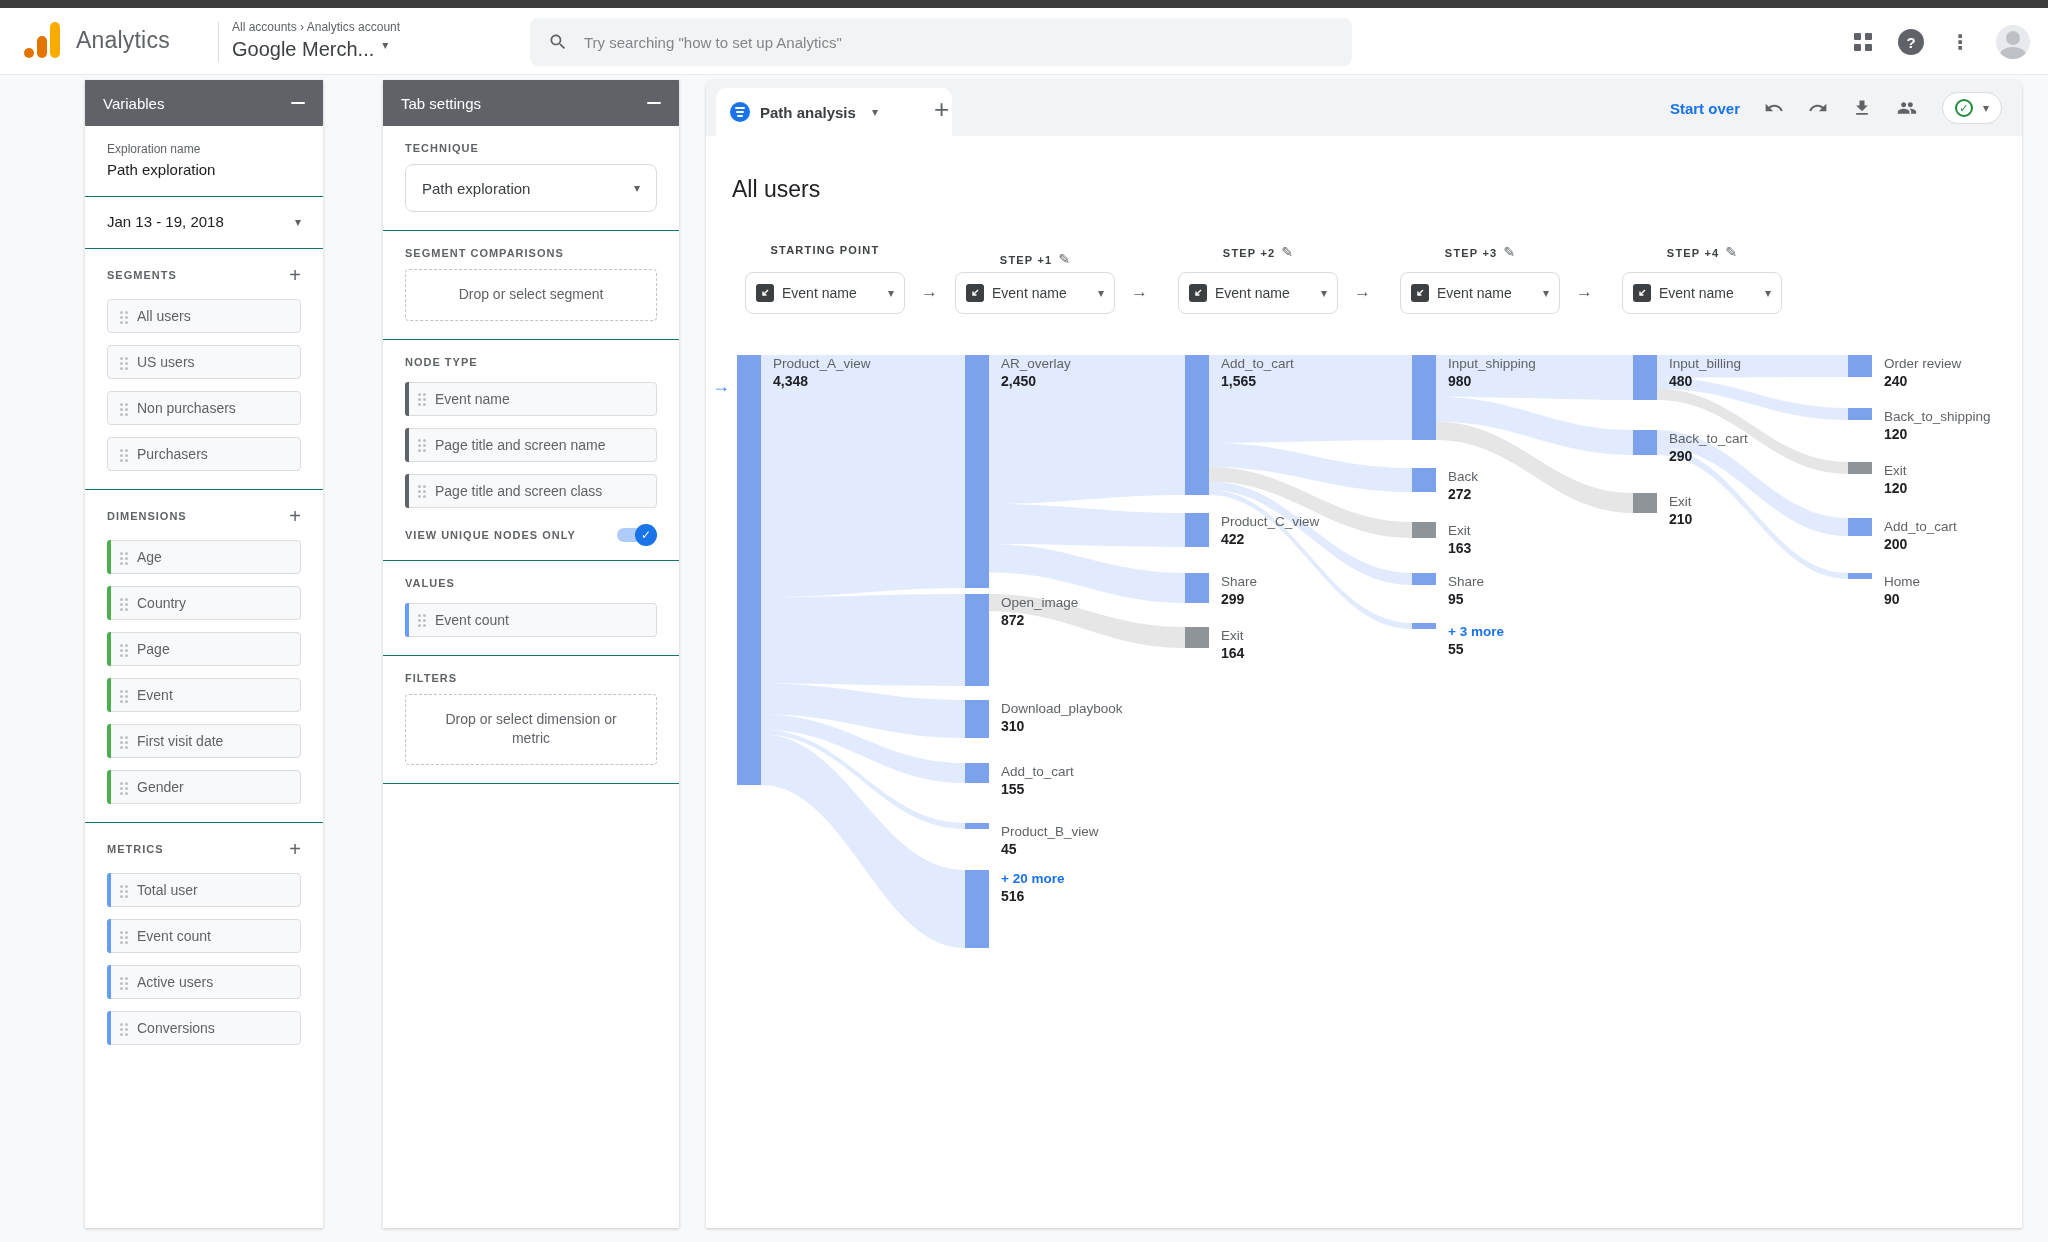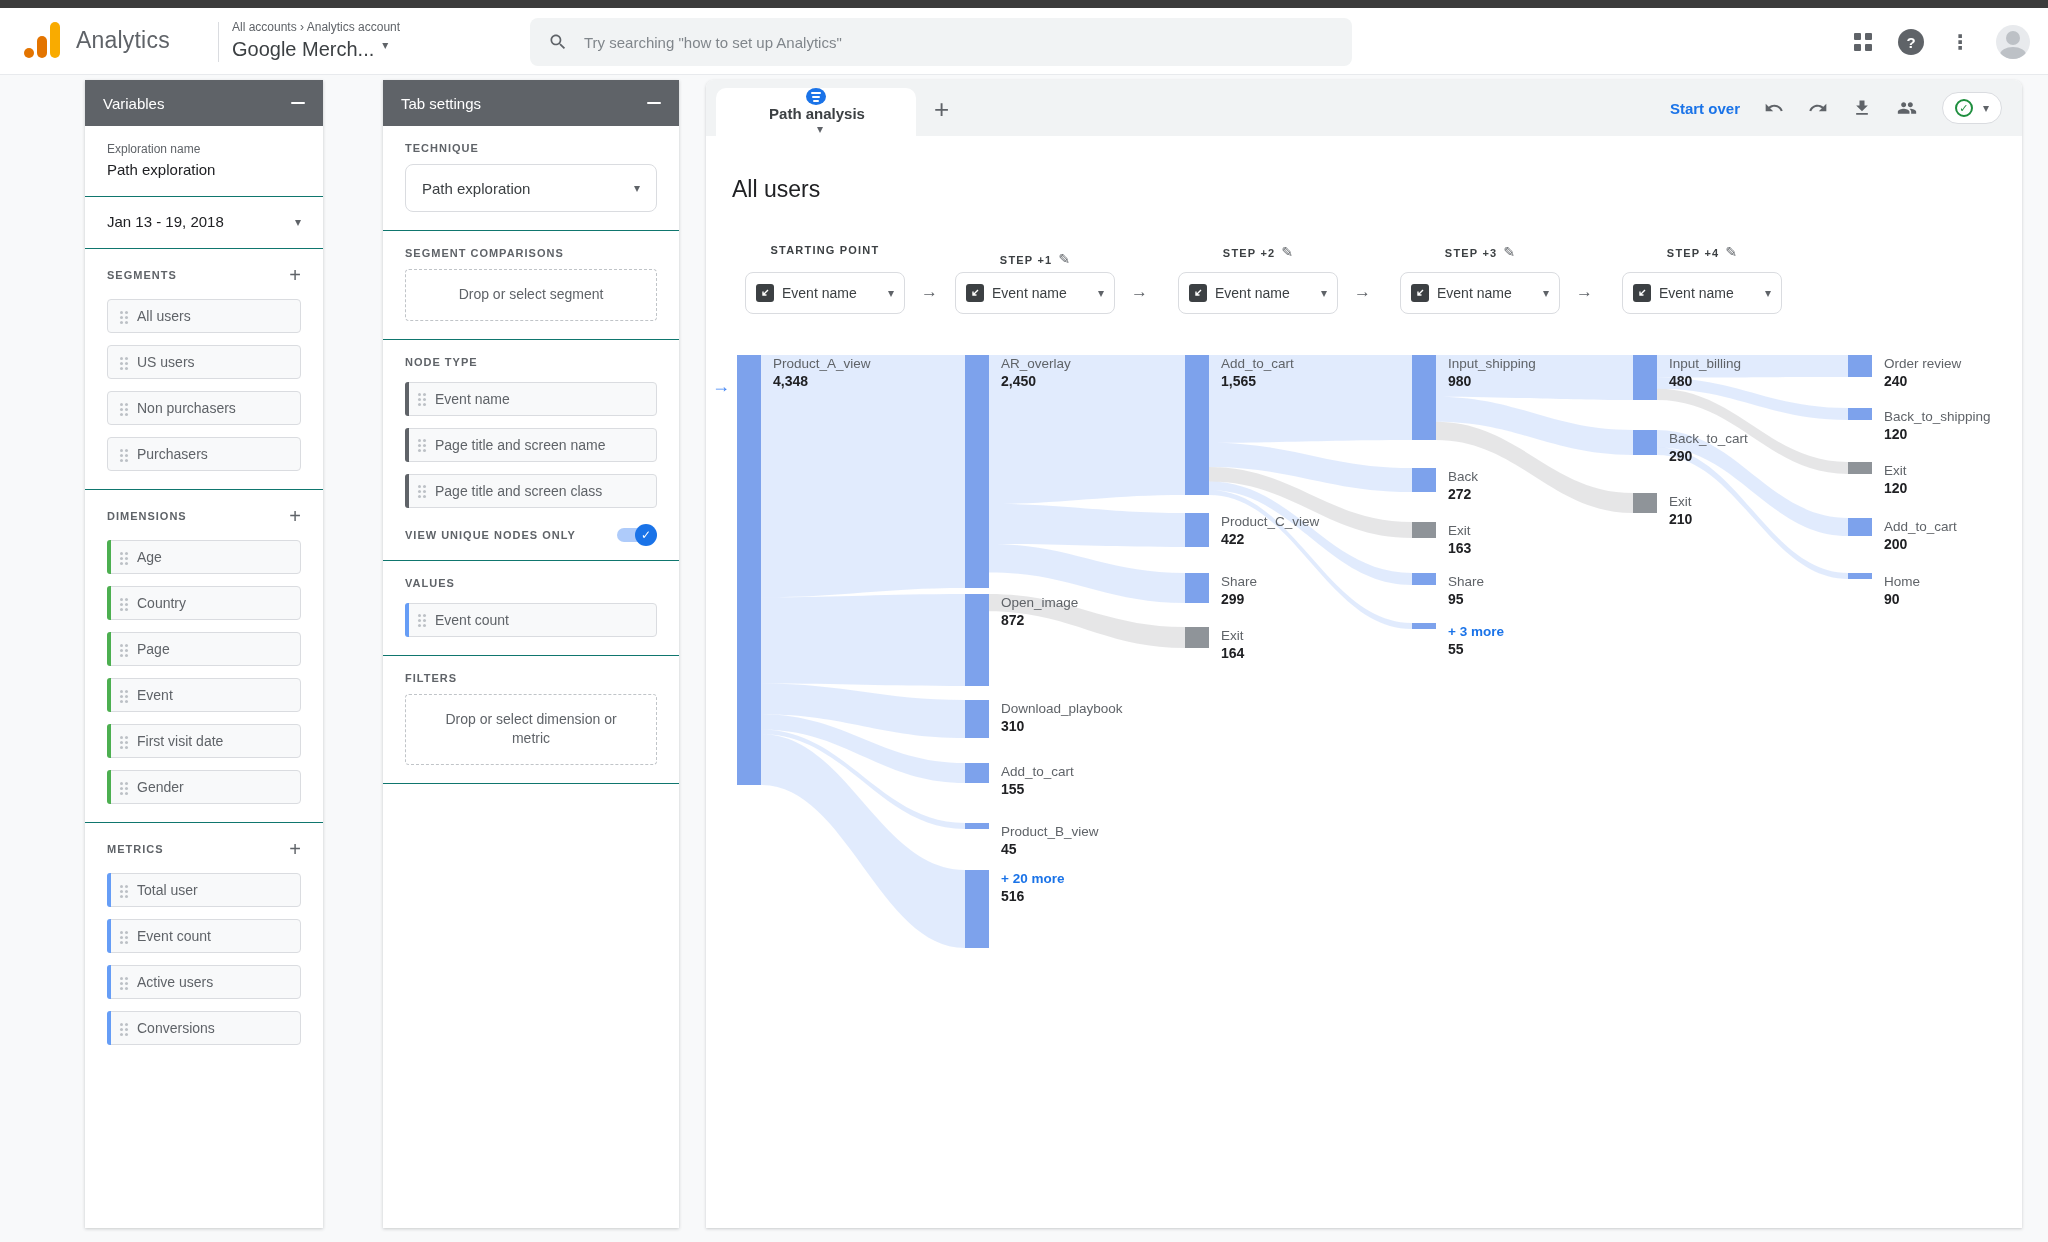--- a/index.html
+++ b/index.html
@@ -60,22 +60,22 @@
     text-align:center; font-size:14px; color:#5f6368; background:#fff; line-height:1.4; }
   .toggle-row { display:flex; align-items:center; justify-content:space-between; margin-top:20px; }
   .toggle { position:relative; width:36px; height:14px; background:#aecbfa; border-radius:7px; margin-right:4px; }
   .toggle-thumb { position:absolute; right:-4px; top:-4px; width:22px; height:22px; border-radius:50%;
     background:#1a73e8; color:#fff; font-size:12px; display:flex; align-items:center; justify-content:center; }
   .nf-text { margin-top:16px; text-align:center; font-size:14px; color:#3c4043; }
   
   .canvas { position:absolute; left:706px; top:80px; width:1316px; height:1148px; background:#fff;
     border-radius:8px 8px 0 0; box-shadow:0 1px 3px rgba(60,64,67,.25); }
   .tabstrip { position:absolute; left:0; top:0; width:100%; height:56px; background:#f1f3f4; border-radius:8px 8px 0 0; }
-  .tab { position:absolute; left:10px; top:8px; height:48px; width:200px; background:#fff;
-    border-radius:10px 10px 0 0; display:flex; align-items:center; padding:0 14px;flex-direction:column; }
+  .tab { position:absolute; left:10px; top:8px; height:48px; width:236px; background:#fff;
+    border-radius:10px 10px 0 0; display:flex; align-items:center; padding:0 14px; }
   .tab-icon { width:20px; height:20px; border-radius:50%; background:#1a73e8; display:flex; flex-direction:column;
     justify-content:center; align-items:center; gap:2px; }
   .tab-icon i { display:block; height:2px; background:#fff; border-radius:1px; }
   .tab-label { font-size:15px; color:#3c4043; margin:0 8px 0 10px; font-weight:bold; }
   .add-tab { position:absolute; left:228px; top:14px; font-size:26px; color:#5f6368; font-weight:300; }
   .toolbar { position:absolute; right:20px; top:0; height:56px; display:flex; align-items:center; gap:24px;justify-content:center; }
   .start-over { color:#1a73e8; font-size:15px; font-weight:bold; }
   .tool-icon svg { display:block; }
   .sel-pill { display:flex; align-items:center; gap:10px; border:1px solid #dadce0; border-radius:16px;
     height:32px; padding:0 12px; background:#fff; }

